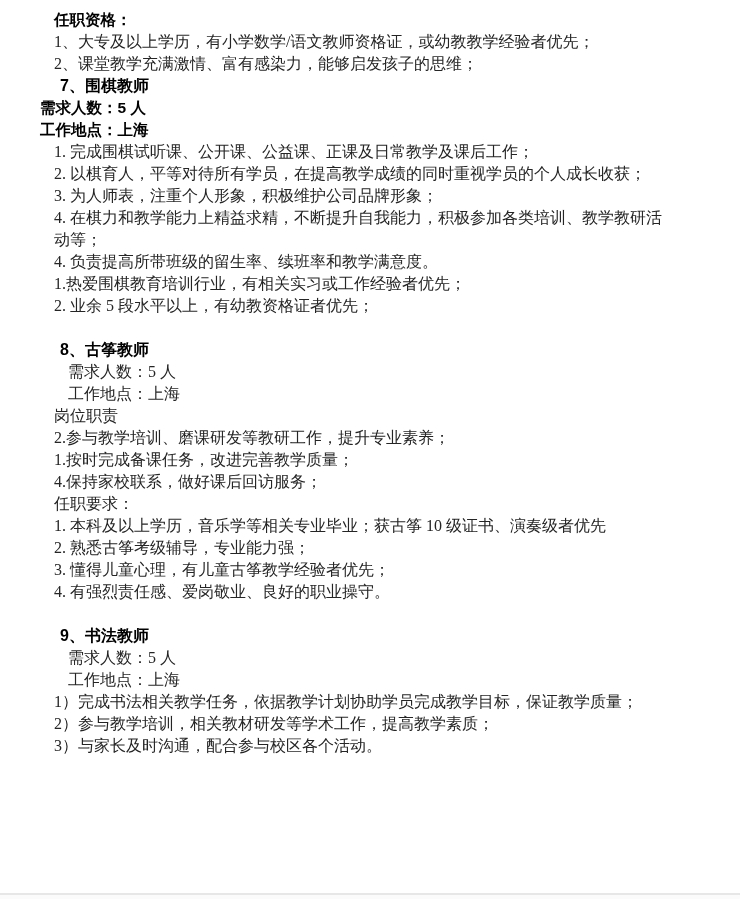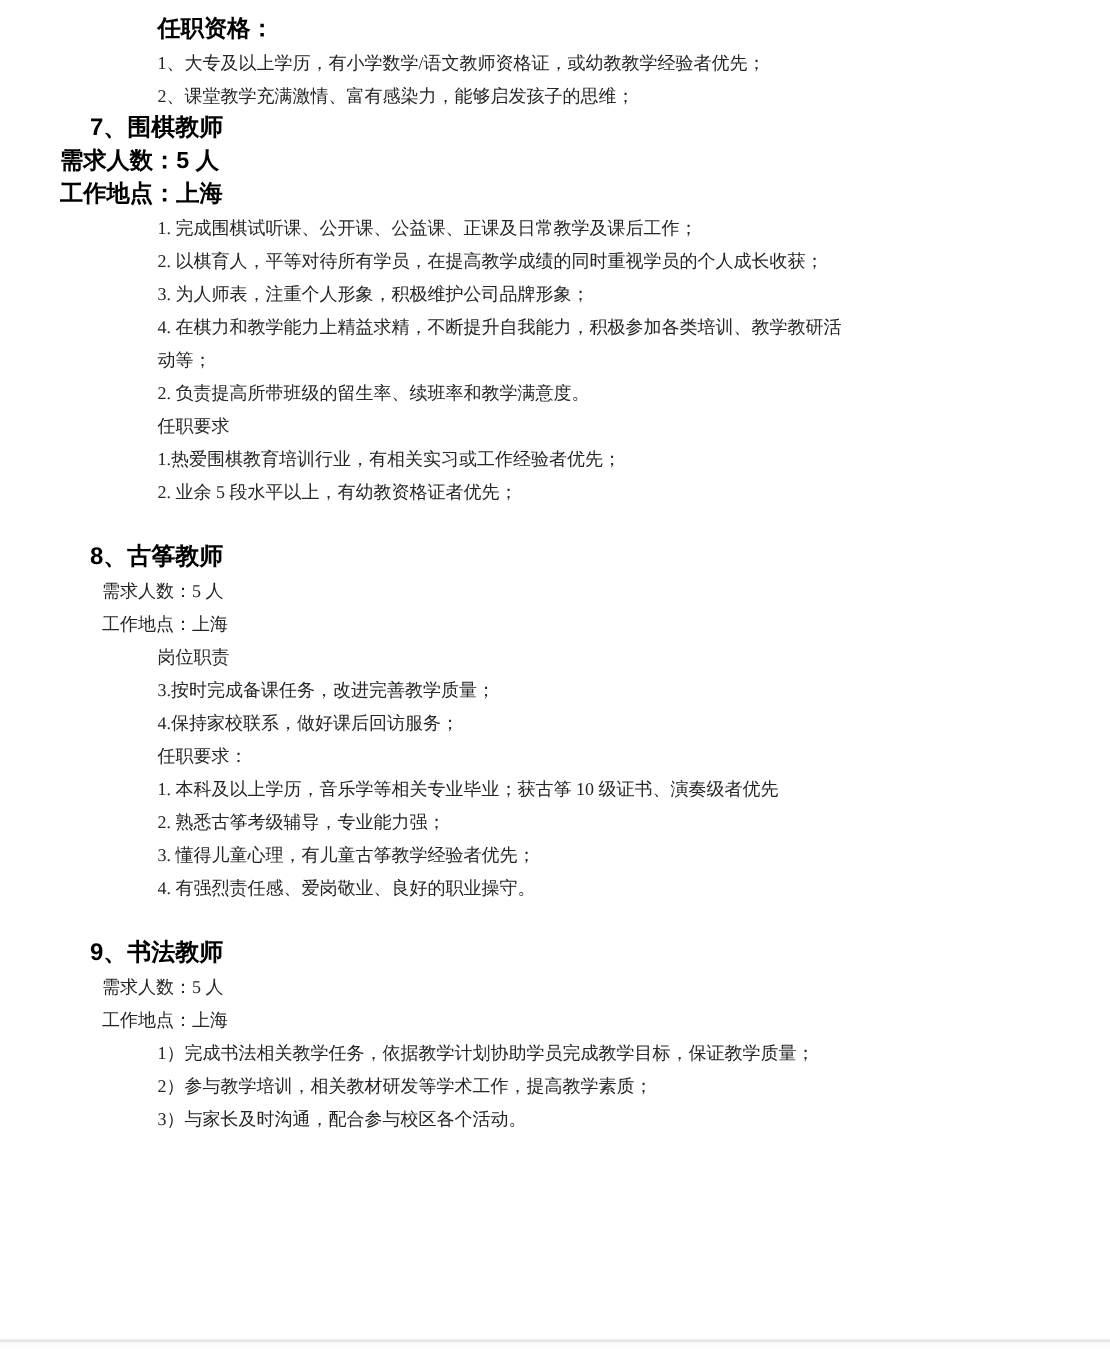--- a/index.html
+++ b/index.html
@@ -10,25 +10,25 @@
     height: 899px;
     background: #ffffff;
     overflow: hidden;
     font-family: "Liberation Serif", "DejaVu Serif", serif;
     color: #252525;
   }
   .doc { padding-top: 9px; }
   .ln {
     height: 22px;
     line-height: 22px;
-    font-size: 12px;
+    font-size: 16px;
     white-space: pre;
   }
   
-  .x105 { padding-left: 105px; }
+  .x105 { padding-left: 54px; }
   .x68  { padding-left: 68px; }
   .x42  { padding-left: 60px; }
   .x40  { padding-left: 40px; }
   
   .h    { font-weight: 700; color: #000000; font-size: 16px; font-family: "Liberation Sans", "DejaVu Sans", sans-serif; }
   .hb   { font-weight: 700; color: #000000; font-size: 15.5px; font-family: "Liberation Sans", "DejaVu Sans", sans-serif; }
   .gap  { height: 22px; }
   
   .page-edge {
     position: absolute;
@@ -55,32 +55,32 @@
     <div class="ln x105">2、课堂教学充满激情、富有感染力，能够启发孩子的思维；</div>
 
     <div class="ln x42 h">7、围棋教师</div>
     <div class="ln x40 hb">需求人数：5 人</div>
     <div class="ln x40 hb">工作地点：上海</div>
     <div class="ln x105">1. 完成围棋试听课、公开课、公益课、正课及日常教学及课后工作；</div>
     <div class="ln x105">2. 以棋育人，平等对待所有学员，在提高教学成绩的同时重视学员的个人成长收获；</div>
     <div class="ln x105">3. 为人师表，注重个人形象，积极维护公司品牌形象；</div>
     <div class="ln x105">4. 在棋力和教学能力上精益求精，不断提升自我能力，积极参加各类培训、教学教研活</div>
     <div class="ln x105">动等；</div>
-    <div class="ln x105">2. 负责提高所带班级的留生率、续班率和教学满意度。</div>
-    <div class="ln x105">任职要求</div>
+    <div class="ln x105">4. 负责提高所带班级的留生率、续班率和教学满意度。</div>
     <div class="ln x105">1.热爱围棋教育培训行业，有相关实习或工作经验者优先；</div>
     <div class="ln x105">2. 业余 5 段水平以上，有幼教资格证者优先；</div>
 
     <div class="gap"></div>
 
     <div class="ln x42 h">8、古筝教师</div>
     <div class="ln x68">需求人数：5 人</div>
     <div class="ln x68">工作地点：上海</div>
     <div class="ln x105">岗位职责</div>
-    <div class="ln x105">3.按时完成备课任务，改进完善教学质量；</div>
+    <div class="ln x105">2.参与教学培训、磨课研发等教研工作，提升专业素养；</div>
+    <div class="ln x105">1.按时完成备课任务，改进完善教学质量；</div>
     <div class="ln x105">4.保持家校联系，做好课后回访服务；</div>
     <div class="ln x105">任职要求：</div>
     <div class="ln x105">1. 本科及以上学历，音乐学等相关专业毕业；获古筝 10 级证书、演奏级者优先</div>
     <div class="ln x105">2. 熟悉古筝考级辅导，专业能力强；</div>
     <div class="ln x105">3. 懂得儿童心理，有儿童古筝教学经验者优先；</div>
     <div class="ln x105">4. 有强烈责任感、爱岗敬业、良好的职业操守。</div>
 
     <div class="gap"></div>
 
     <div class="ln x42 h">9、书法教师</div>

